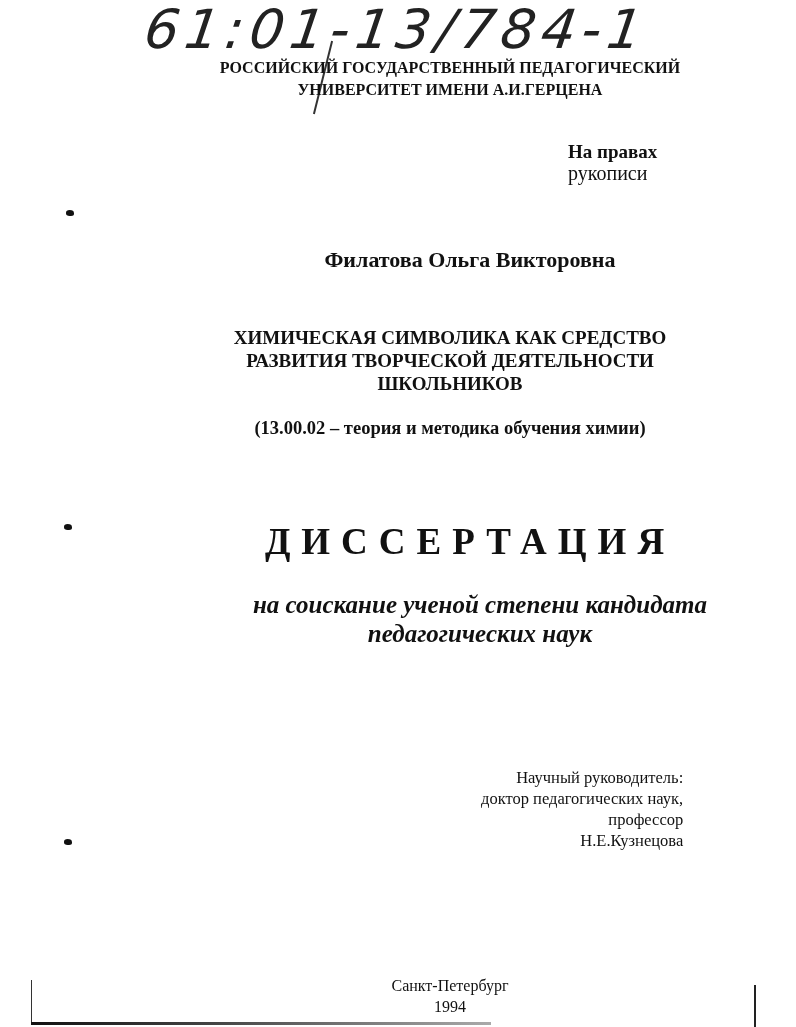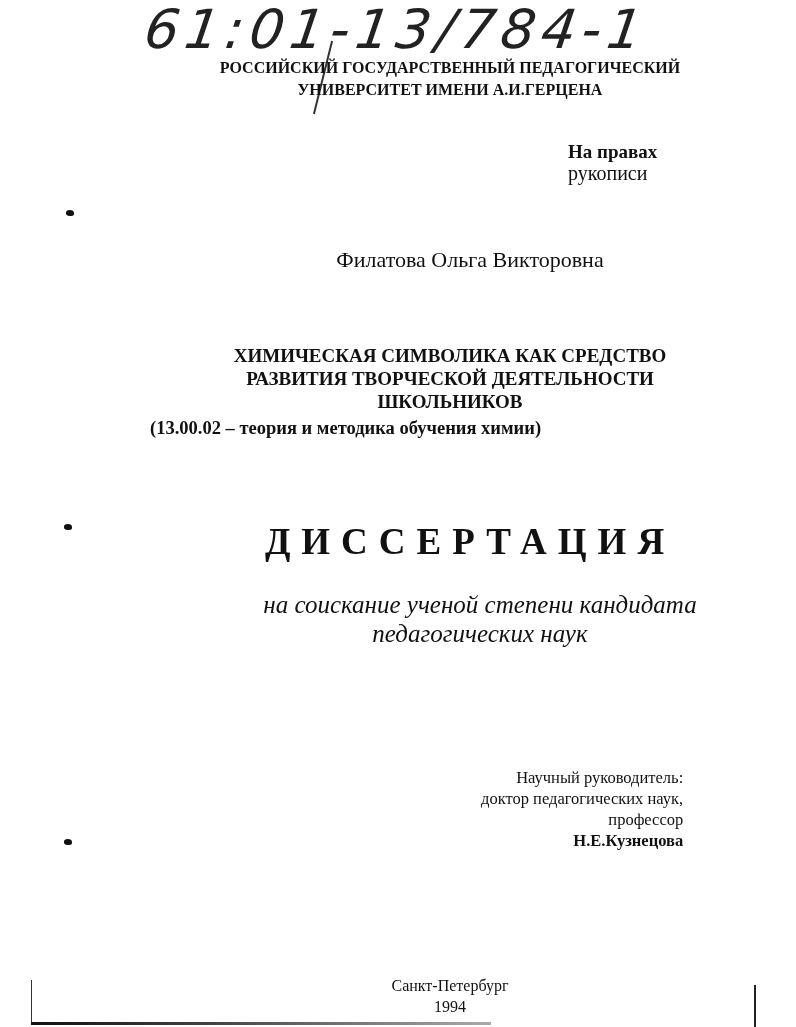--- a/index.html
+++ b/index.html
@@ -5,27 +5,27 @@
   html, body { margin:0; padding:0; background:#fff; }
   body { width:796px; height:1027px; position:relative; overflow:hidden;
          font-family:"Liberation Serif","DejaVu Serif",serif; color:#111; }
   .abs { position:absolute; }
   .handwritten { left:145px; top:0px; font-family:"DejaVu Sans",sans-serif; font-style:italic;
                  font-size:54px; letter-spacing:6px; color:#222; font-weight:200; transform:skewX(-8deg);
                  white-space:nowrap; line-height:60px; }
   .univ { left:150px; width:600px; text-align:center; font-weight:bold; font-size:16px; line-height:22px; }
   .rights { left:568px; top:141px; font-size:19px; line-height:22px;font-weight:bold; }
   .rights2 { left:568px; top:163px; font-size:20px; line-height:20px; }
-  .author { left:150px; width:640px; top:247px; text-align:center; font-weight:normal; font-size:22px; }
-  .title { left:150px; width:600px; top:344px; text-align:center; font-weight:bold; font-size:19px; line-height:23px; }
-  .spec { left:150px; width:600px; top:418px; text-align:left; font-weight:bold; font-size:18.5px; }
+  .author { left:150px; width:640px; top:247px; text-align:center; font-weight:bold; font-size:22px; }
+  .title { left:150px; width:600px; top:326px; text-align:center; font-weight:bold; font-size:19px; line-height:23px; }
+  .spec { left:150px; width:600px; top:418px; text-align:center; font-weight:bold; font-size:18.5px; }
   .diss { left:150px; width:640px; top:520px; text-align:center; font-weight:bold; font-size:37px; letter-spacing:11px; }
-  .degree { left:200px; width:560px; top:590px; text-align:center; font-weight:normal; font-style:italic; font-size:25px; line-height:29px; }
+  .degree { left:200px; width:560px; top:590px; text-align:center; font-weight:bold; font-style:italic; font-size:25px; line-height:29px; }
   .super { left:481px; top:767px; font-size:16.5px; line-height:21px;text-align:right; }
-  .super b { font-weight:bold; }
+  .super b { font-weight:normal; }
   .city { left:340px; width:220px; top:934px; text-align:center; font-size:16px; line-height:21px;margin-top:41px; }
   .mark { width:8px; height:6px; background:#111; border-radius:50% 60% 40% 50%; }
   .rule-bottom { left:31px; top:1022px; width:460px; height:3px; background:linear-gradient(90deg,#111 0%,#444 40%,#aaa 100%); }
   .rule-left { left:31px; top:980px; width:1px; height:44px; background:#333; }
   .rule-right { left:754px; top:985px; width:2px; height:42px; background:#222; }
   .slash { left:322px; top:40px; width:2px; height:75px; background:#333; transform:rotate(14deg); }
 </style>
 </head>
 <body>
 

